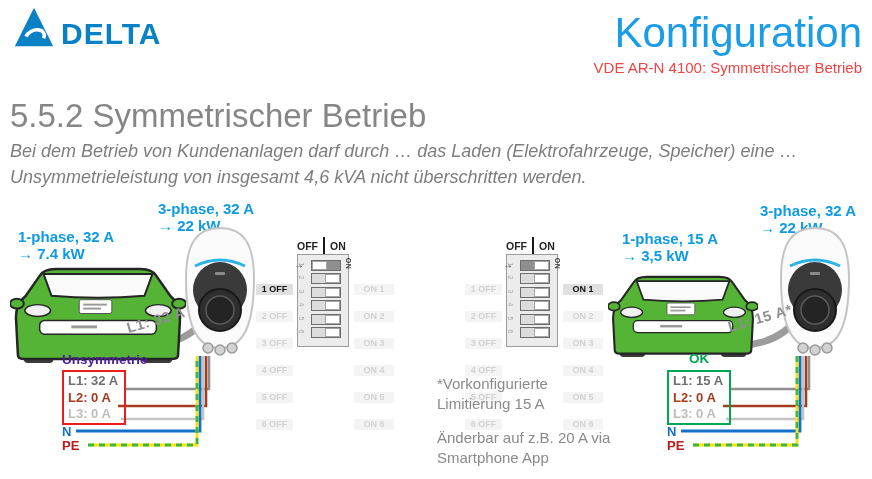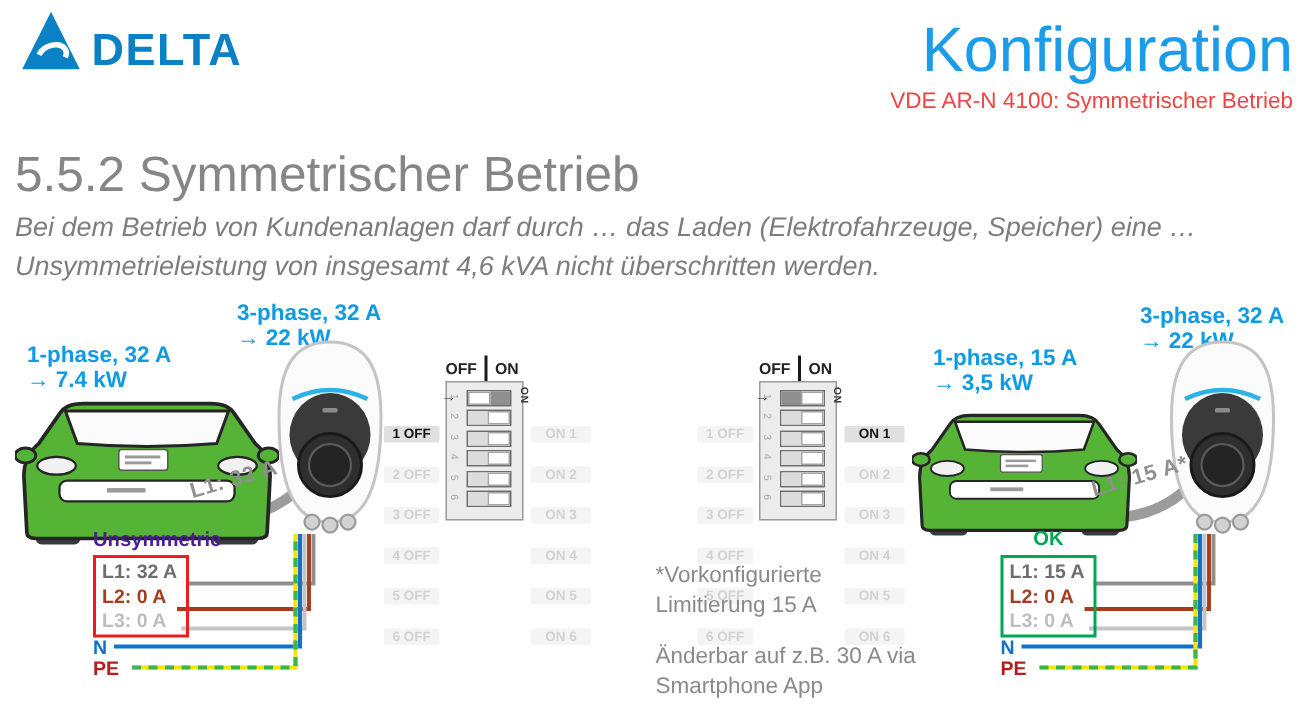--- a/index.html
+++ b/index.html
@@ -337,17 +337,17 @@
     <div class="pl pl-l3">L3: 0 A</div>
   </div>
   <div class="wire-label wl-n" style="left:667px;top:424px;">N</div>
   <div class="wire-label wl-pe" style="left:667px;top:438px;">PE</div>
 
   <div class="notes" style="top:374px;">
     <div>*Vorkonfigurierte</div>
     <div>Limitierung 15 A</div>
   </div>
   <div class="notes" style="top:428px;">
-    <div>Änderbar auf z.B. 30 A via</div>
+    <div>Änderbar auf z.B. 20 A via</div>
     <div>Smartphone App</div>
   </div>
 
 </div>
 
 </body></html>

